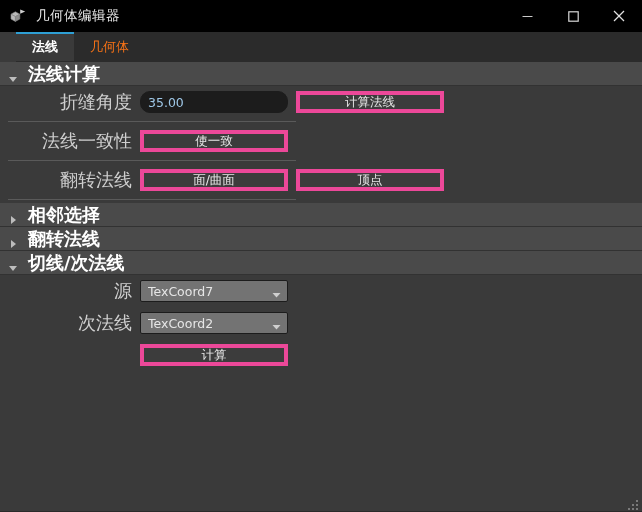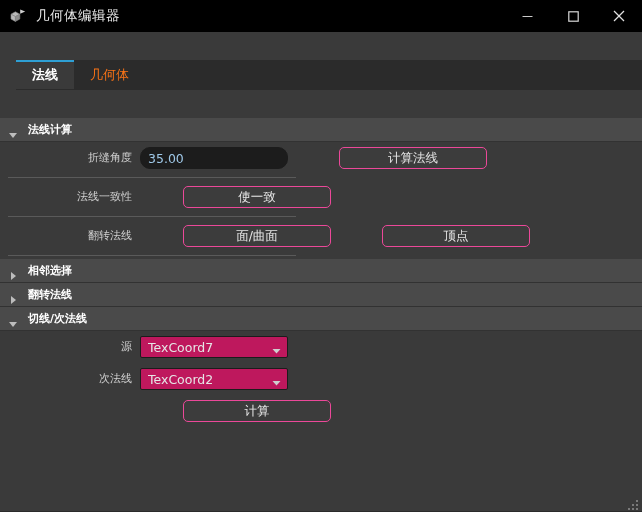--- a/index.html
+++ b/index.html
@@ -7,21 +7,20 @@
     width: 642px; height: 512px;
     background: #000;
     font-family: "DejaVu Sans", "Liberation Sans", sans-serif;
     overflow: hidden;
   }
   #window {
     width: 642px; height: 512px;
     background: #3a3a3a;
     display: flex; flex-direction: column;
     position: relative;
-    gap: 28px;
   }
 
   
   #titlebar {
     height: 32px; min-height: 32px;
     background: #000000;
     display: flex; align-items: center;
     position: relative;
   }
   #title-left { display: flex; align-items: center; padding-left: 9px; gap: 9px; }
@@ -79,67 +78,66 @@
     background: #4a4a4a;
     display: flex; align-items: center;
     padding-left: 8px;
     gap: 10px;
     border-bottom: 1px solid #323232;
   }
   .section-header .tri {
     width: 10px; height: 10px; display: block; flex: 0 0 10px;
   }
   .section-title {
-    color: #ffffff; font-size: 11px; font-weight: bold;
+    color: #ffffff; font-size: 18px; font-weight: bold;
     white-space: nowrap;
   }
 
   
   .section-body { padding: 0; }
   .row {
     display: flex;
     align-items: flex-start;
     padding: 5px 0;
   }
   .row-label {
     width: 140px; min-width: 140px;
     text-align: right;
     padding-right: 8px;
     color: #cfcfcf;
-    font-size: 11px;
+    font-size: 18px;
     line-height: 22px;
     white-space: nowrap;
   }
   .row-fields { display: flex; flex-wrap: wrap; gap: 7px 8px; }
 
   .btn {
     width: 148px; height: 22px;
     background: #3c3c3c;
-    border: 1px solid #ec4899;
-    border-radius: 5px;
+    border: 4px solid #ec4899;
+    border-radius: 0;
     color: #e6e6e6;
     font-size: 12.5px;
     display: flex; align-items: center; justify-content: center;
     white-space: nowrap;
     font-family: inherit;
-    margin-left: 43px;
   }
   .txtfield {
     width: 148px; height: 22px;
     background: #1c1c1c;
     border: 1px solid #1c1c1c;
     border-radius: 10px;
     color: #9fc8e8;
     font-size: 12.5px;
     display: flex; align-items: center;
     padding-left: 7px;
   }
   .dropdown {
     width: 148px; height: 22px;
-    background: #be185d;
+    background: #737373;
     border: 1px solid #1c1c1c;
     border-radius: 2px;
     color: #e6e6e6;
     font-size: 12.5px;
     display: flex; align-items: center;
     padding: 0 6px 0 7px;
     position: relative;
   }
   .dropdown .dd-value { flex: 1; white-space: nowrap; overflow: hidden; }
   .dropdown .dd-arrow { width: 9px; height: 9px; display: block; }

